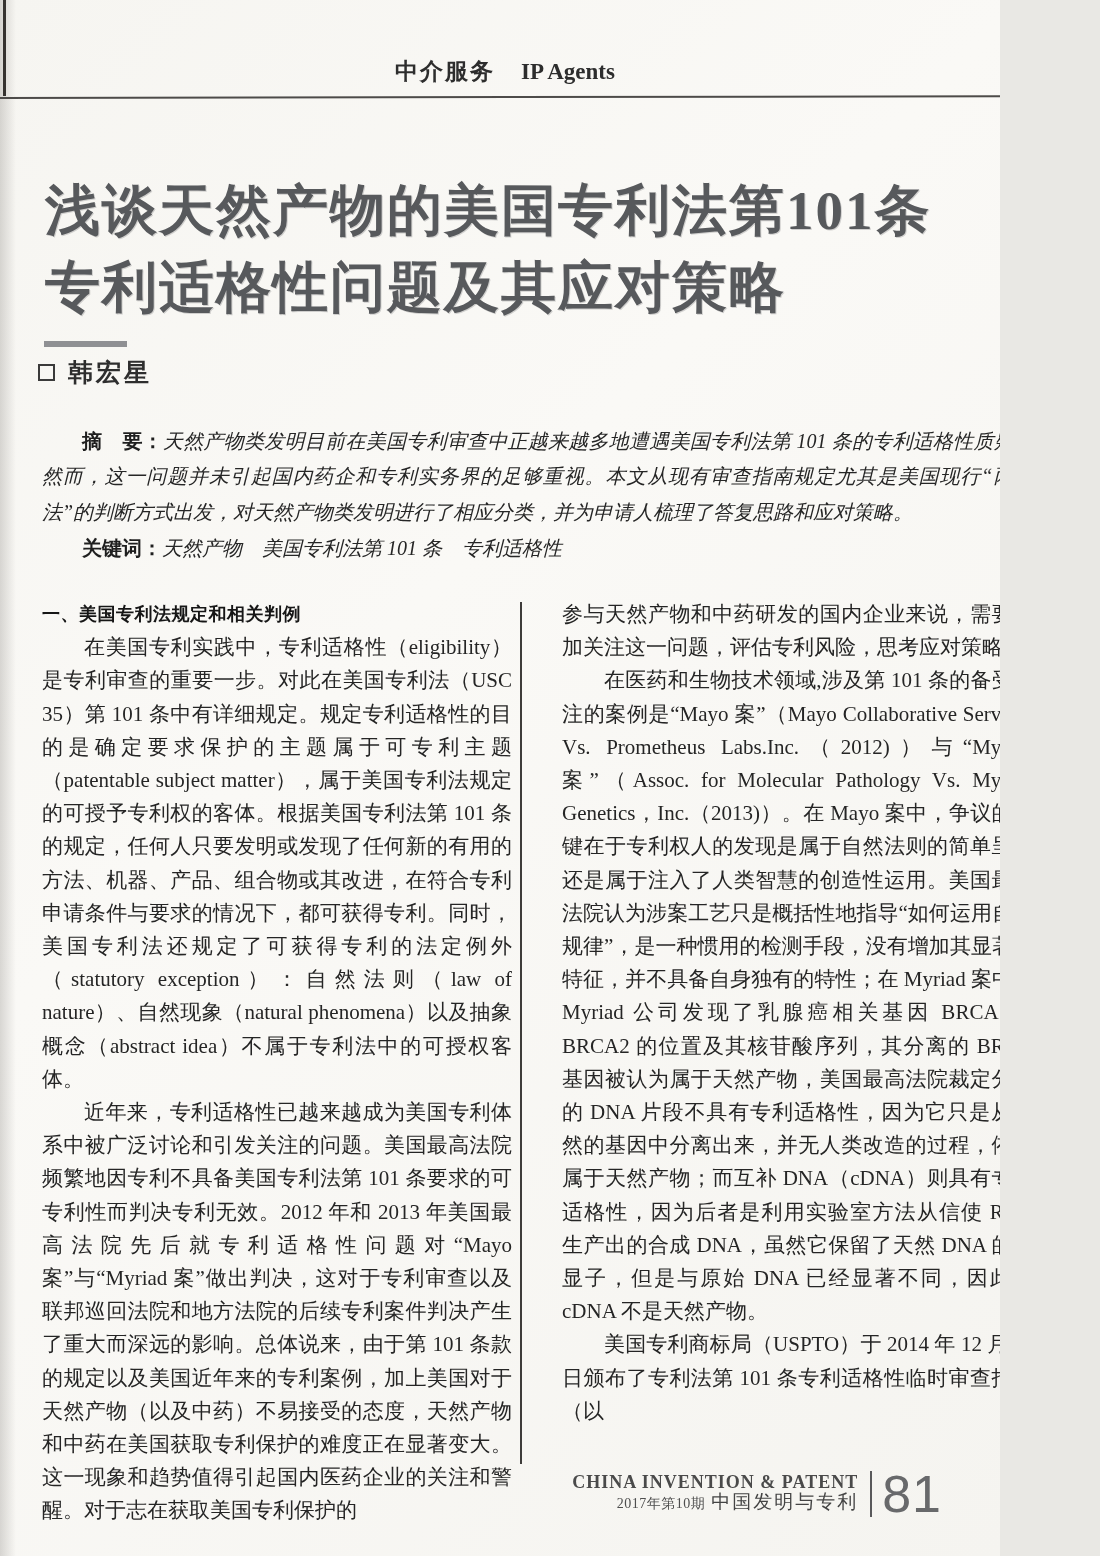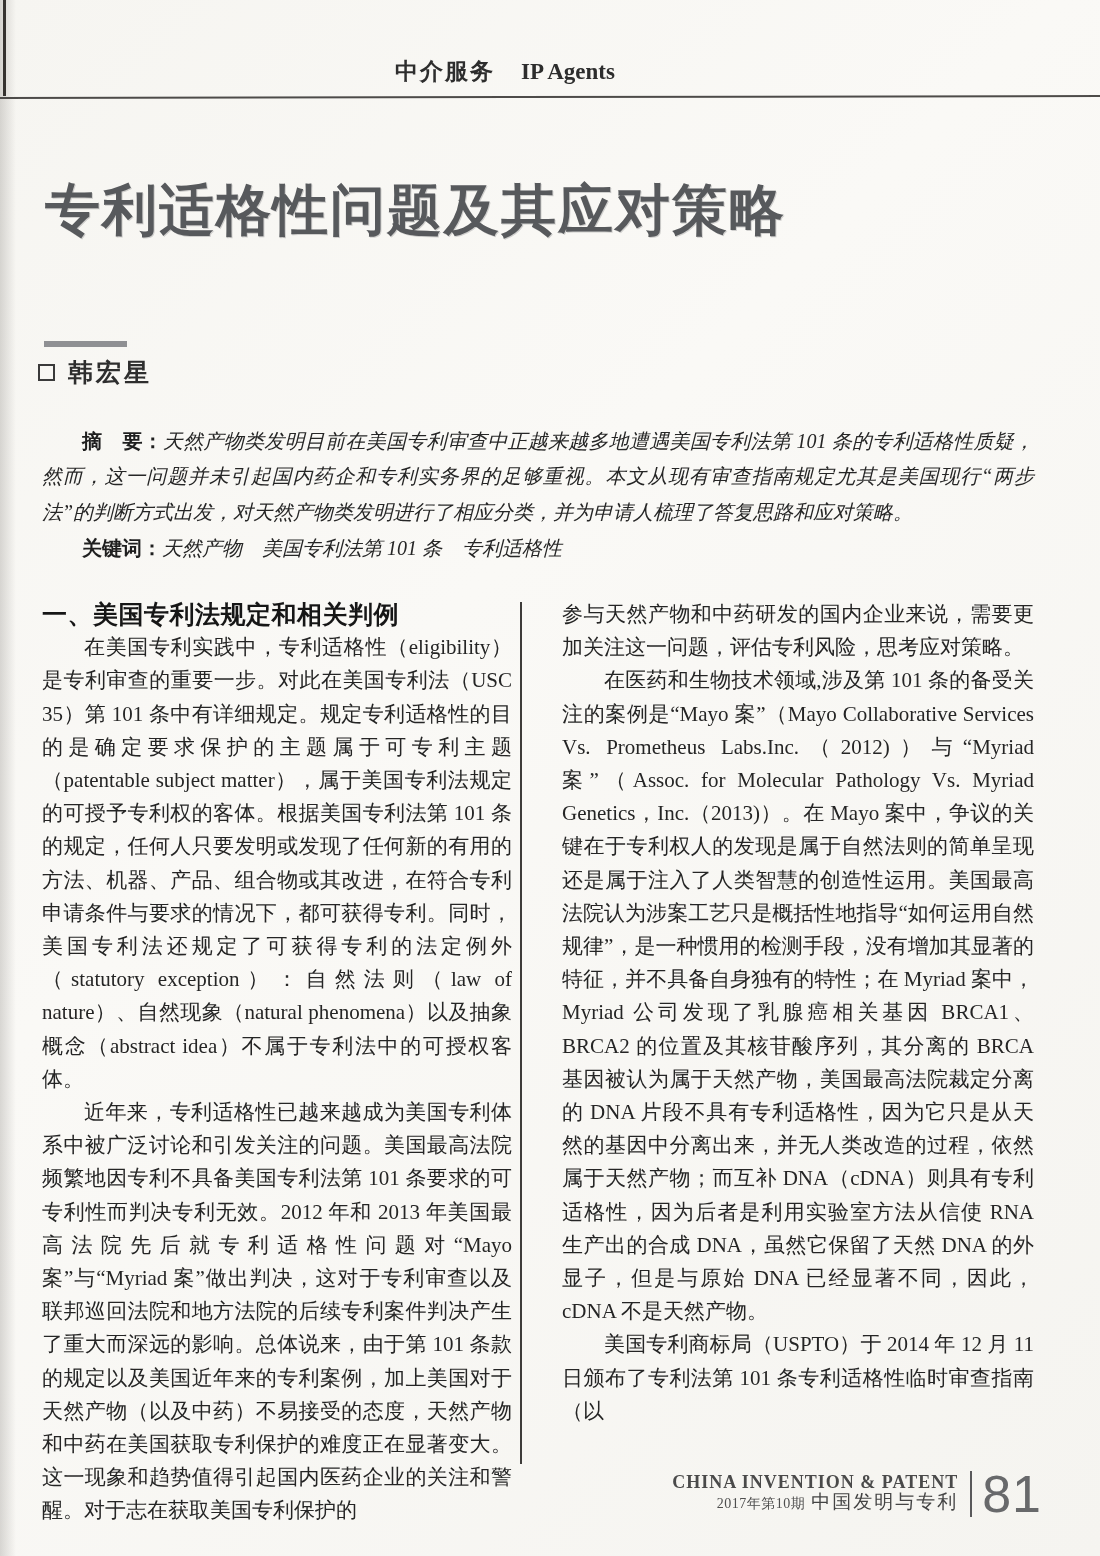--- a/index.html
+++ b/index.html
@@ -2,21 +2,21 @@
 <html><head>
 <meta charset="utf-8">
 <style>
   * { margin:0; padding:0; box-sizing:border-box; }
   body {
     width:1100px; height:1556px;
     font-family:"Liberation Serif","DejaVu Serif",serif;
     background:#e9e8e4;
   }
   .page {
-    position:relative; width:1100px; height:1556px; overflow:hidden;
+    position:relative; width:1000px; height:1556px; overflow:hidden;
     background:linear-gradient(135deg,#f6f5f1 0%,#faf9f6 40%,#f5f4f0 100%);
     color:#2b2b2b;
   }
   .page-left-shadow {
     position:absolute; left:0; top:0; bottom:0; width:16px;
     background:linear-gradient(to right, rgba(60,55,50,0.18), rgba(0,0,0,0));
   }
   .scan-edge-mark {
     position:absolute; left:3px; top:0; width:3px; height:96px; background:#35322f;
   }
@@ -72,21 +72,21 @@
   .body-wrap { position:absolute; left:42px; top:598px; width:992px; display:flex; }
   .col-left  { width:470px; }
   .col-divider { width:2px; background:#3e3c3a; margin:4px 0 0 8px; height:862px; }
   .col-right { flex:1; margin-left:40px; }
   .body-text {
     font-size:21px; line-height:33.2px; text-align:justify; color:#252525;
   }
   .body-text p.indent { text-indent:2em; }
   .sec-heading {
     font-family:"Liberation Sans","DejaVu Sans",sans-serif;
-    font-weight:bold; font-size:25px; line-height:33.2px; color:#161616;
+    font-weight:bold; font-size:18px; line-height:33.2px; color:#161616;
     letter-spacing:0.5px;
   }
   .sec-heading.second { margin-top:30px; }
   
   .footer { position:absolute; right:58px; top:1468px; display:flex; align-items:center; }
   .footer-textcol { text-align:right; color:#4c4c4c; }
   .footer-en {
     font-family:"Liberation Serif","DejaVu Serif",serif;
     font-weight:bold; font-size:18px; letter-spacing:1px; line-height:17px; color:#4a4a4a;
   }
@@ -107,20 +107,21 @@
 
   <div class="page-left-shadow"></div>
   <div class="scan-edge-mark"></div>
 
   <div class="header-band">
     <span class="header-cn">中介服务</span><span class="header-en">IP Agents</span>
   </div>
   <div class="header-rule"></div>
 
   <div class="title-block">
+    <div>浅谈天然产物的美国专利法第101条</div>
     <div>专利适格性问题及其应对策略</div>
   </div>
 
   <div class="title-bar"></div>
 
   <div class="author-line">
     <span class="author-marker"></span>
     <span class="author-name">韩宏星</span>
   </div>
 

